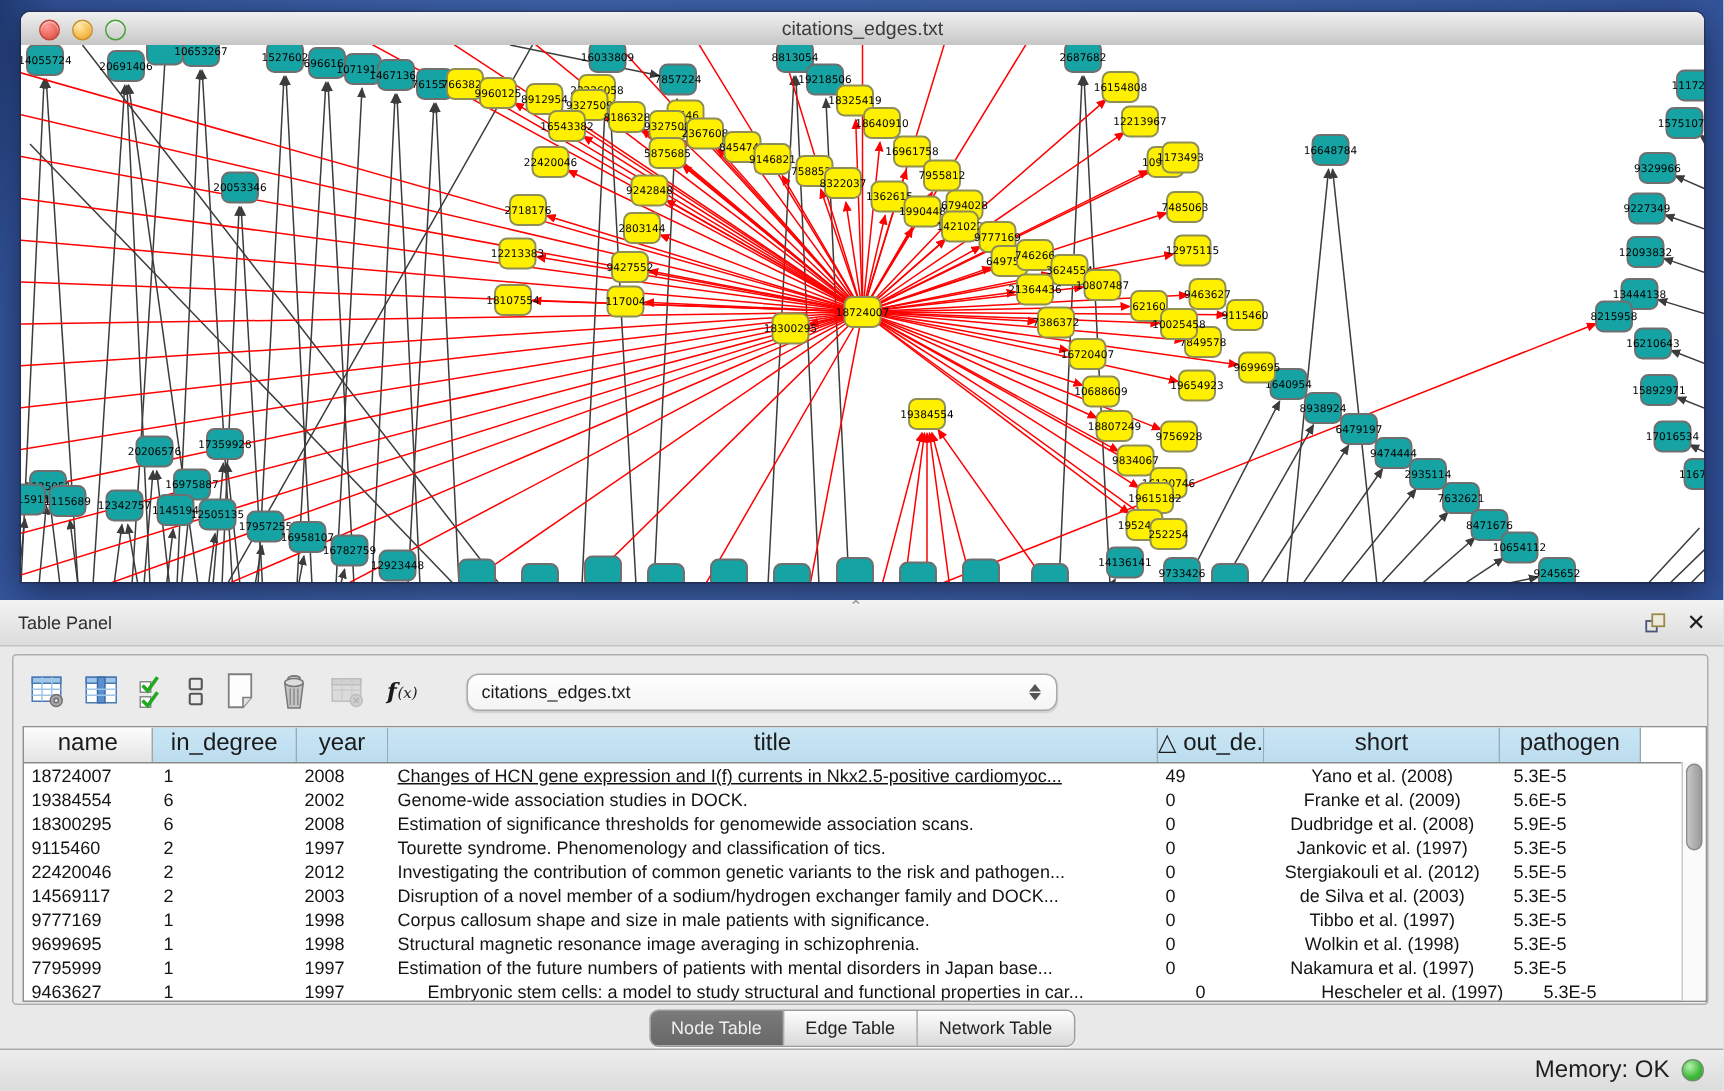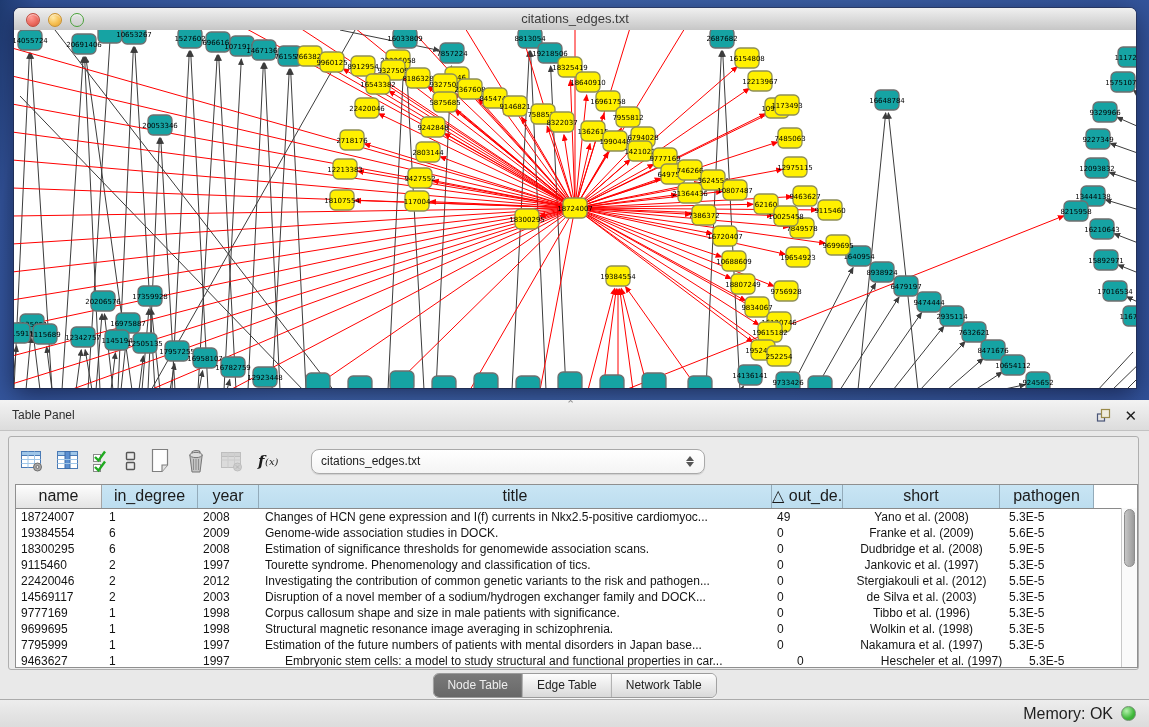--- a/index.html
+++ b/index.html
@@ -594,29 +594,29 @@
             <div class="th" style="width: 71px;">△ out_de...</div>
             <div class="th" style="width: 157px;">short</div>
             <div class="th" style="width: 94px;">pathogen</div>
             <div class="th th-name" style="flex: 1 1 0%; border-right: none; background: rgb(255, 255, 255);"></div>
           </div>
         <div class="tbody">
             <div class="tr">
               <div class="td td0" style="width: 86px;">18724007</div>
               <div class="td td1" style="width: 96px;">1</div>
               <div class="td td2" style="width: 61px;">2008</div>
-              <div class="td td3" style="width: 513px;">Changes of HCN gene expression and I(f) currents in Nkx2.5-positive cardiomyoc...</div>
+              <div class="td td3" style="width: 513px; text-decoration: underline;">Changes of HCN gene expression and I(f) currents in Nkx2.5-positive cardiomyoc...</div>
               <div class="td td4" style="width: 71px;">49</div>
               <div class="td td5" style="width: 157px;">Yano et al. (2008)</div>
               <div class="td td6" style="width: 94px;">5.3E-5</div>
             </div>
             <div class="tr">
               <div class="td td0" style="width: 86px;">19384554</div>
               <div class="td td1" style="width: 96px;">6</div>
-              <div class="td td2" style="width: 61px;">2009</div>
+              <div class="td td2" style="width: 61px;">2002</div>
               <div class="td td3" style="width: 513px;">Genome-wide association studies in DOCK.</div>
               <div class="td td4" style="width: 71px;">0</div>
               <div class="td td5" style="width: 157px;">Franke et al. (2009)</div>
               <div class="td td6" style="width: 94px;">5.6E-5</div>
             </div>
             <div class="tr">
               <div class="td td0" style="width: 86px;">18300295</div>
               <div class="td td1" style="width: 96px;">6</div>
               <div class="td td2" style="width: 61px;">2008</div>
               <div class="td td3" style="width: 513px;">Estimation of significance thresholds for genomewide association scans.</div>
@@ -650,21 +650,21 @@
               <div class="td td4" style="width: 71px;">0</div>
               <div class="td td5" style="width: 157px;">de Silva et al. (2003)</div>
               <div class="td td6" style="width: 94px;">5.3E-5</div>
             </div>
             <div class="tr">
               <div class="td td0" style="width: 86px;">9777169</div>
               <div class="td td1" style="width: 96px;">1</div>
               <div class="td td2" style="width: 61px;">1998</div>
               <div class="td td3" style="width: 513px;">Corpus callosum shape and size in male patients with significance.</div>
               <div class="td td4" style="width: 71px;">0</div>
-              <div class="td td5" style="width: 157px;">Tibbo et al. (1996)</div>
+              <div class="td td5" style="width: 157px;">Tibbo et al. (1997)</div>
               <div class="td td6" style="width: 94px;">5.3E-5</div>
             </div>
             <div class="tr">
               <div class="td td0" style="width: 86px;">9699695</div>
               <div class="td td1" style="width: 96px;">1</div>
               <div class="td td2" style="width: 61px;">1998</div>
               <div class="td td3" style="width: 513px;">Structural magnetic resonance image averaging in schizophrenia.</div>
               <div class="td td4" style="width: 71px;">0</div>
               <div class="td td5" style="width: 157px;">Wolkin et al. (1998)</div>
               <div class="td td6" style="width: 94px;">5.3E-5</div>

